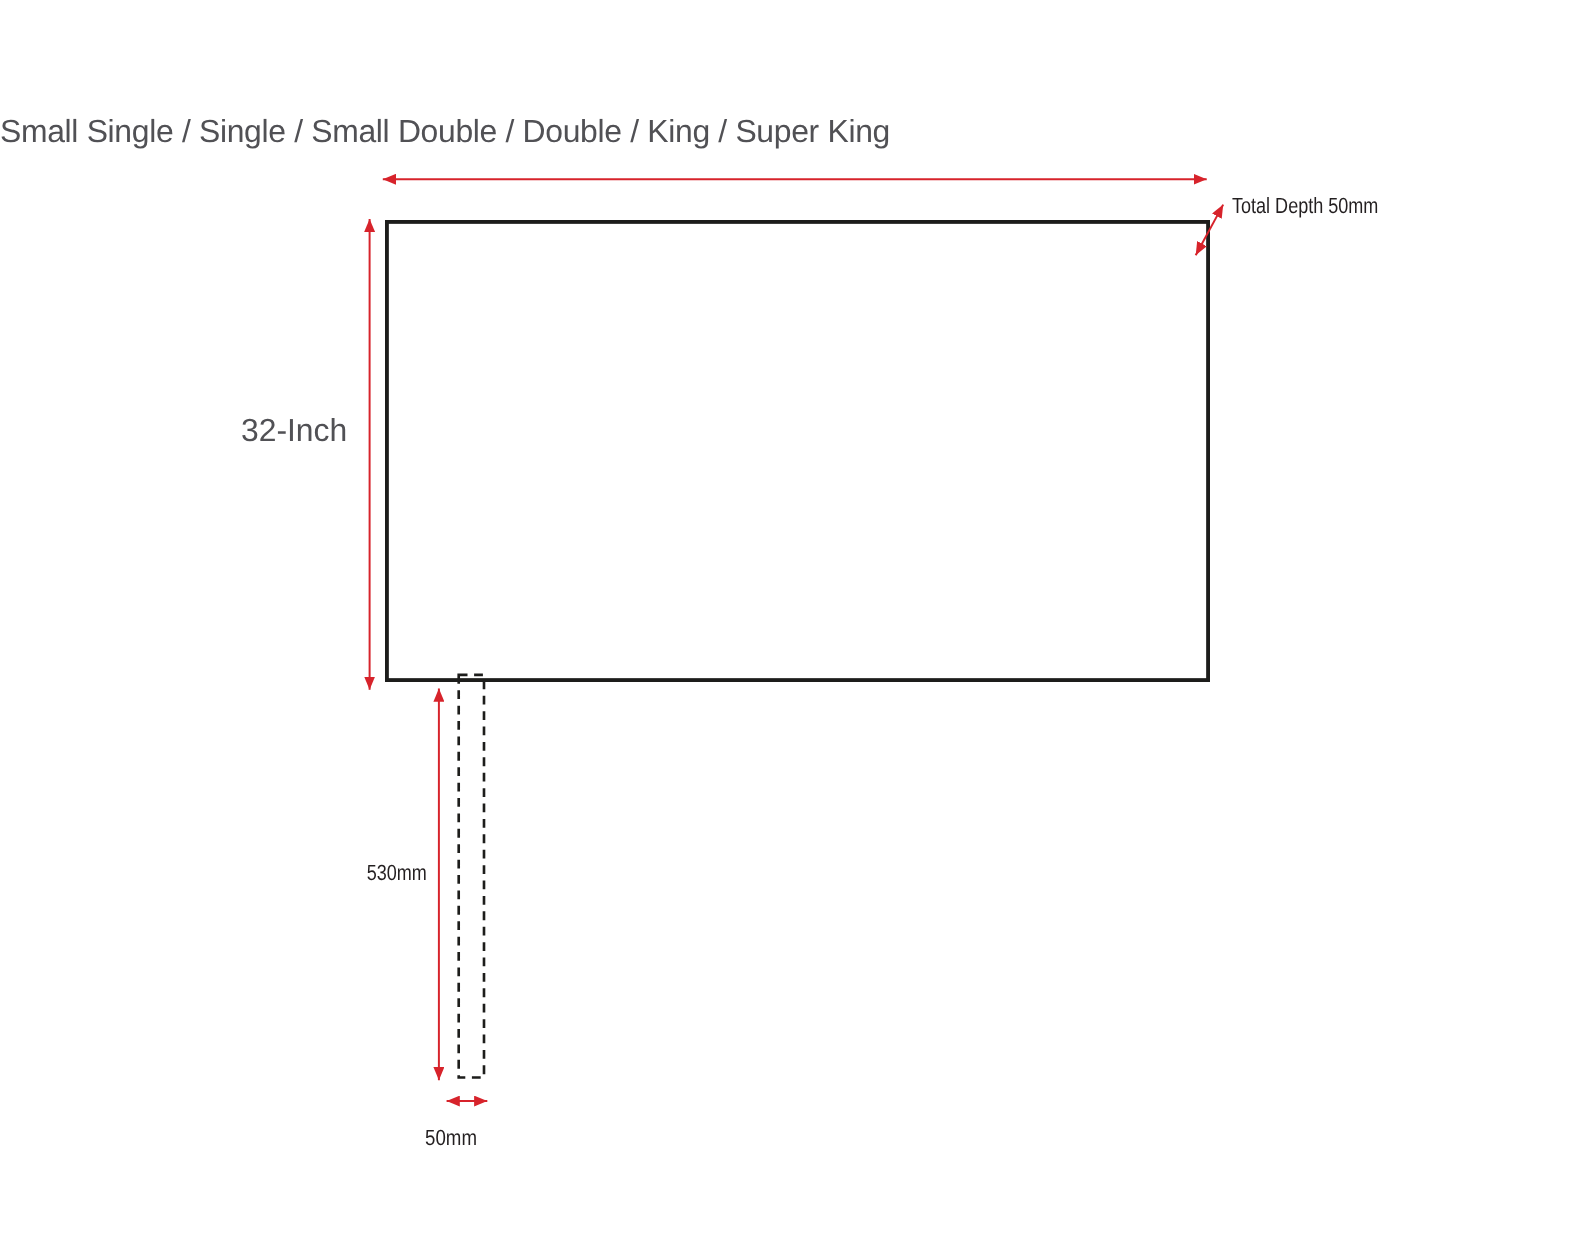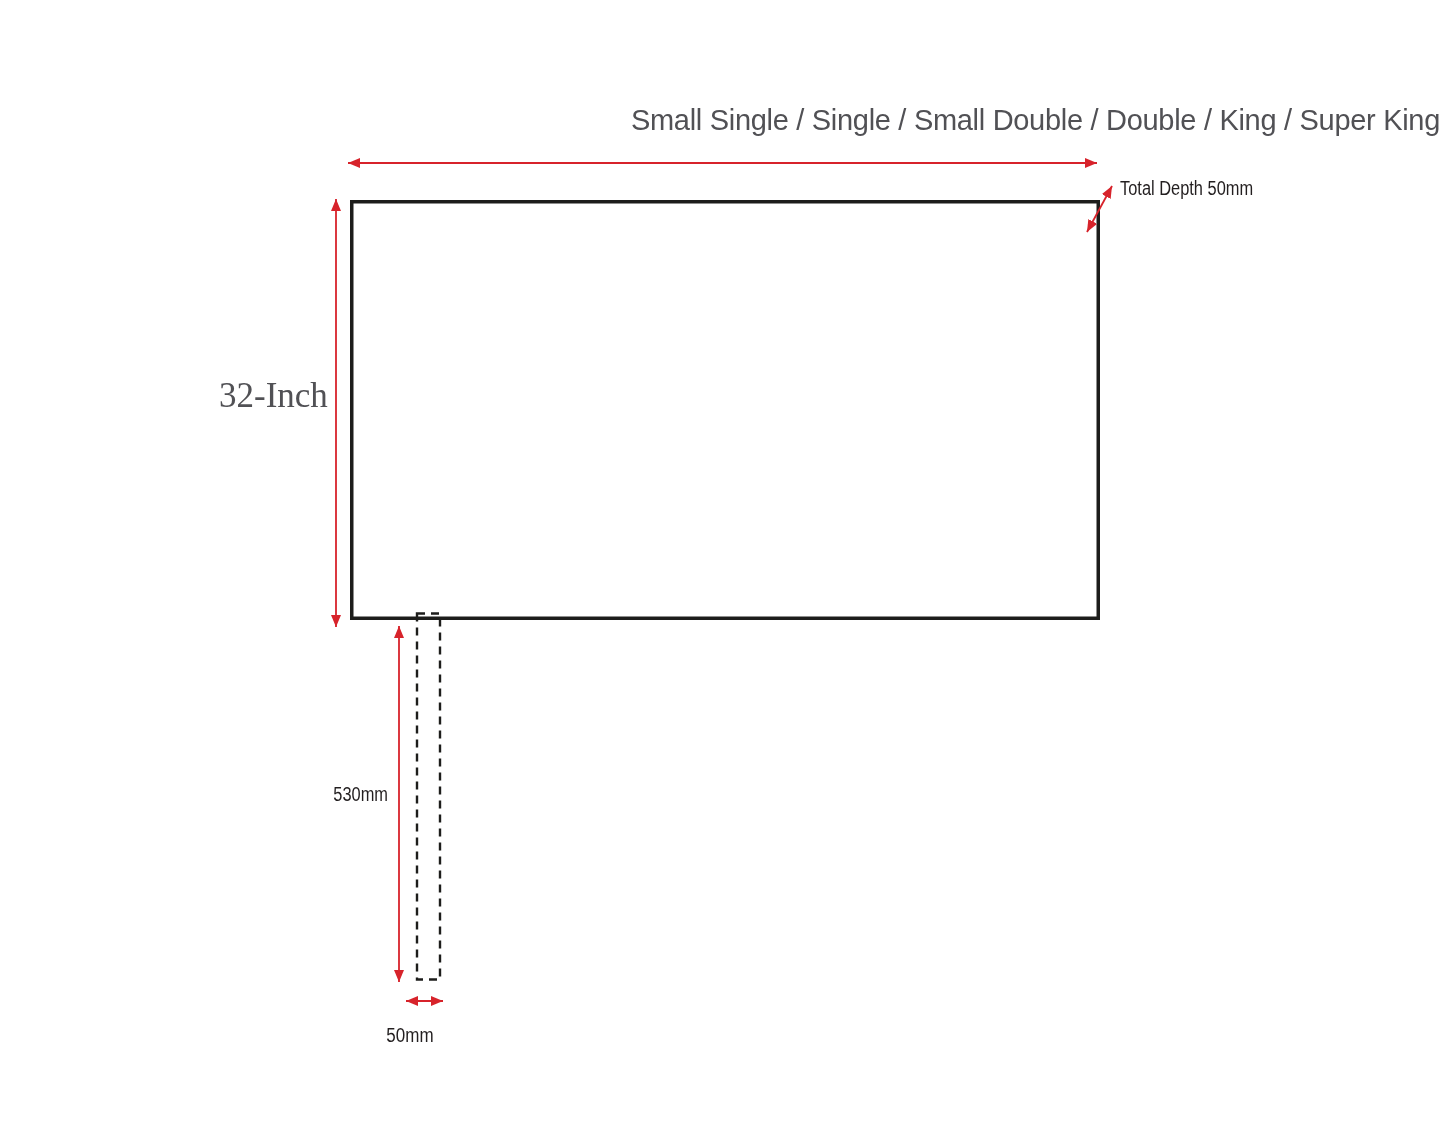--- a/index.html
+++ b/index.html
@@ -42,30 +42,29 @@
     stroke:var(--line-black);
     stroke-width:2.4;
     stroke-dasharray:8 6;
   }
   .txt{
     position:absolute;
     white-space:nowrap;
   }
   .title{
     left:0;top:104px;width:100%;
-    text-align:right;
+    text-align:left;
     font-size:29px;
     letter-spacing:-0.3px;
     color:var(--title-gray);
   }
   .h-label{
     left:219px;top:376px;
-    font-size:35px;
+    font-size:29px;
     color:var(--title-gray);
-    font-family:Liberation Serif, serif;
   }
   .dim{
     font-size:20px;
     color:var(--label-dark);
   }
   .depth-label{
     left:1120px;top:177px;
     transform:scaleX(0.82);
     transform-origin:left top;
   }

